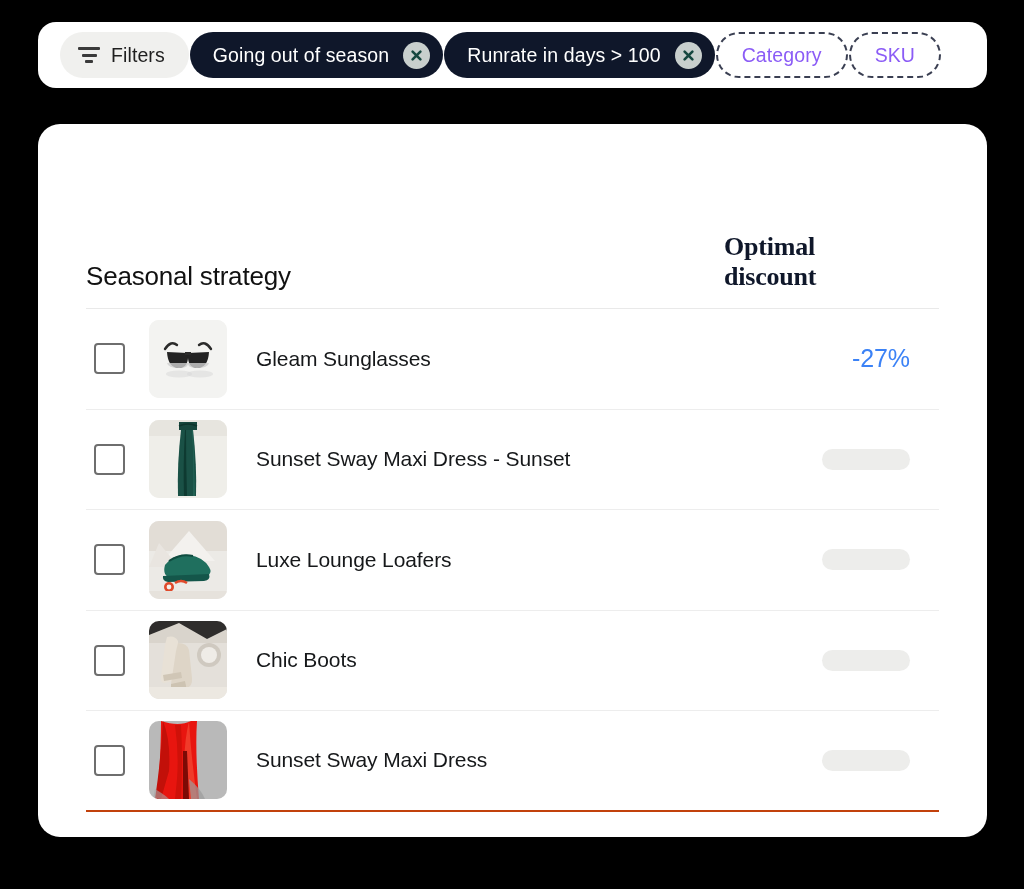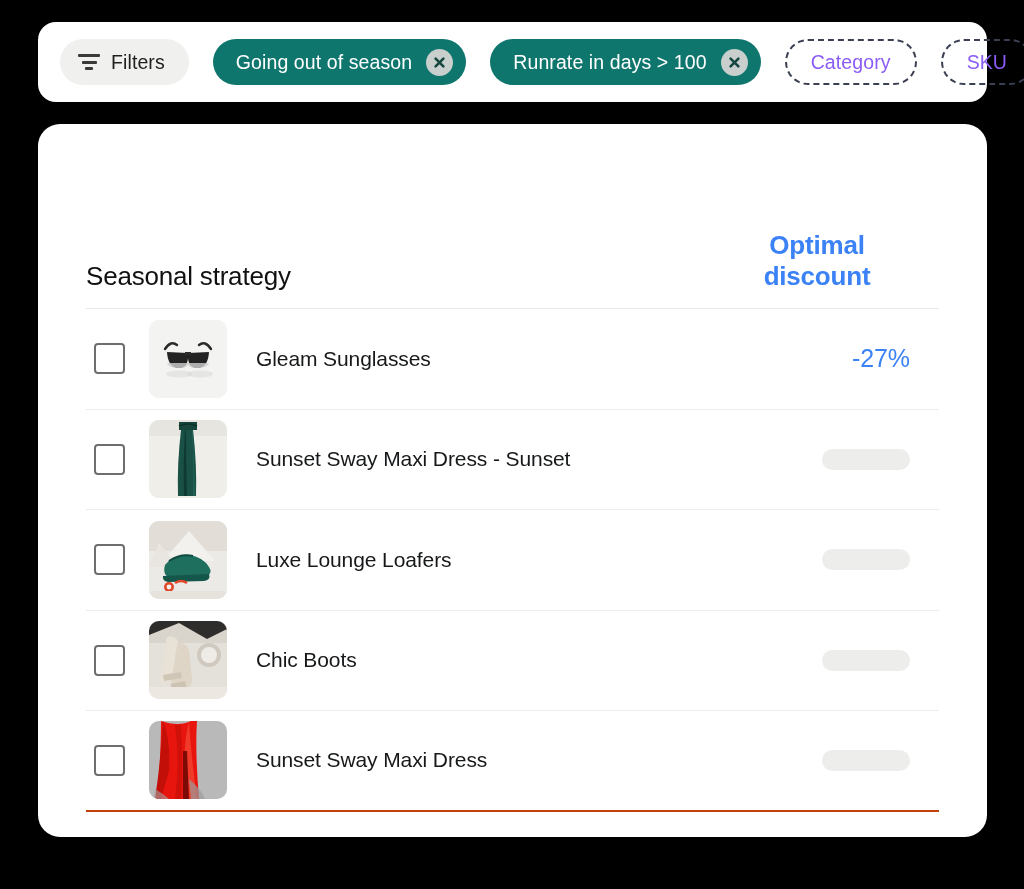--- a/index.html
+++ b/index.html
@@ -18,28 +18,28 @@
     height: 889px;
     background: #000000;
   }
 
   
   .filter-card {
     position: absolute;
     left: 38px;
     top: 22px;
     width: 949px;
-    height: 80px;
+    height: 66px;
     background: #ffffff;
     border-radius: 18px;
     box-shadow: 0 14px 30px rgba(0,0,0,0.85);
     display: flex;
     align-items: center;
     padding: 0 22px;
-    gap: 24px;
+    gap: 1px;
   }
 
   .chip {
     display: inline-flex;
     align-items: center;
     height: 46px;
     border-radius: 23px;
     white-space: nowrap;
     font-size: 19.5px;
     letter-spacing: 0.1px;
@@ -59,21 +59,21 @@
     justify-content: center;
     gap: 3.5px;
     width: 22px;
   }
   .filter-icon i { display: block; height: 3px; background: #3a3a3a; border-radius: 1px; }
   .filter-icon i:nth-child(1) { width: 22px; }
   .filter-icon i:nth-child(2) { width: 15px; }
   .filter-icon i:nth-child(3) { width: 8px; }
 
   .chip-active {
-    background: #0f766e;
+    background: #0f172a;
     color: #ffffff;
     padding: 0 13px 0 23px;
     gap: 14px;
   }
 
   .chip-x {
     width: 27px;
     height: 27px;
     border-radius: 50%;
     background: #c8cfcd;
@@ -120,26 +120,27 @@
   }
   .th-left {
     flex: 1;
     font-size: 26px;
     font-weight: normal;
     color: #111111;
     letter-spacing: -0.2px;
   }
   .th-right {
     width: 215px;
-    text-align: center;
+    text-align: left;
     font-size: 26px;
     font-weight: bold;
-    color: #3b82f6;
+    color: #0f172a;
     letter-spacing: -0.2px;
     padding-right: 29px;
+    font-family: Liberation Serif, serif;
   }
 
   .row {
     display: flex;
     align-items: center;
     height: 100.5px;
     border-bottom: 1px solid #ededed;
   }
   .row:last-child { border-bottom: 2px solid #c2410c; }
 

